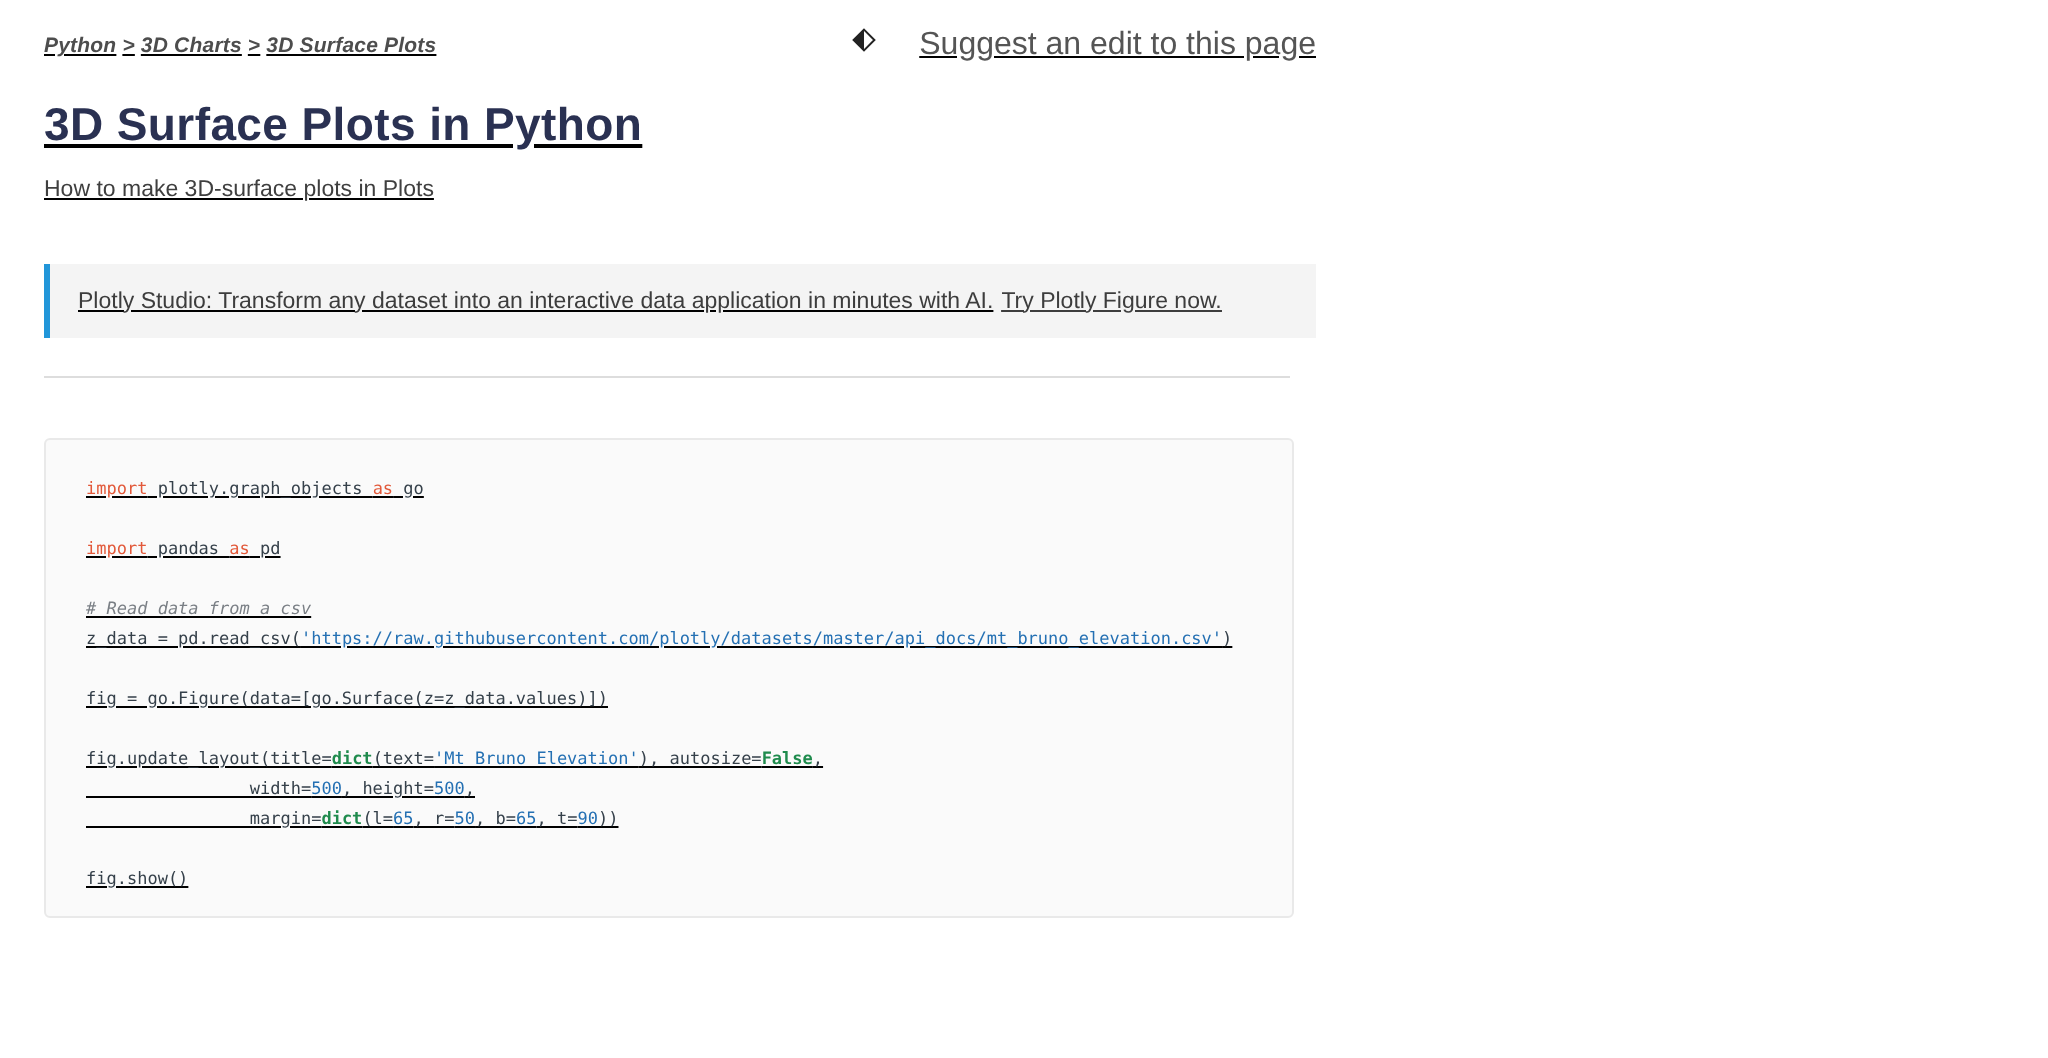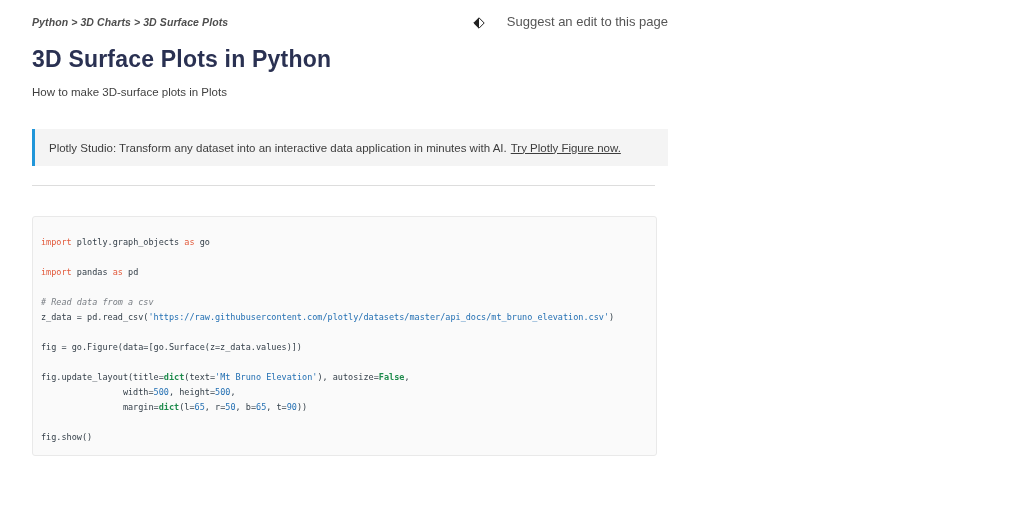--- a/index.html
+++ b/index.html
@@ -3,44 +3,45 @@
 <meta charset="utf-8">
 <style>
   * { margin: 0; padding: 0; box-sizing: border-box; }
   html, body {
     width: 1024px; height: 529px;
     background: #ffffff;
     font-family: "Liberation Sans", "DejaVu Sans", sans-serif;
     overflow: hidden;
   }
   .container {
-    margin-left: 32px;
+    margin-left: 22px;
     width: 636px;
+    text-decoration: underline;
   }
   
   .header-row {
     padding-top: 14px;
     display: flex;
     justify-content: space-between;
     align-items: center;
   }
   .breadcrumb {
     font-size: 10.5px;
     font-style: italic;
     font-weight: 700;
     color: #4d4d4d;
     letter-spacing: .1px;
   }
   .breadcrumb a { color: #4d4d4d; text-decoration: none; cursor: pointer; }
   .crumb-sep { margin: 0 3px; font-weight: 700; }
   .suggest-edit {
     display: flex;
-    align-items: flex-end;
+    align-items: flex-start;
     gap: 22px;
-    font-size: 13px;
+    font-size: 16px;
     color: #555555;
     cursor: pointer;
     text-decoration: none;
   }
   .suggest-edit svg { display: block; }
   
   .page-title {
     margin-top: 17px;
     font-size: 23px;
     font-weight: 600;
@@ -85,21 +86,21 @@
     color: #63666c;
     letter-spacing: .2px;
   }
   
   .code-block {
     margin-top: 30px;
     width: 625px;
     background: #fafafa;
     border: 1px solid #e9e9e9;
     border-radius: 3px;
-    padding: 18px 14px 10px 8px;
+    padding: 18px 14px 10px 20px;
     font-family: "DejaVu Sans Mono", "Liberation Mono", monospace;
     font-size: 8.5px;
     color: #35404a;
     white-space: pre;
   }
   .code-line { line-height: 15px; min-height: 15px; }
   .tok-k { color: #e2593a; }                    
   .tok-s { color: #2470b3; }                    
   .tok-n { color: #2470b3; }                    
   .tok-b { color: #1f8b4d; font-weight: 700; text-align: center; }  

